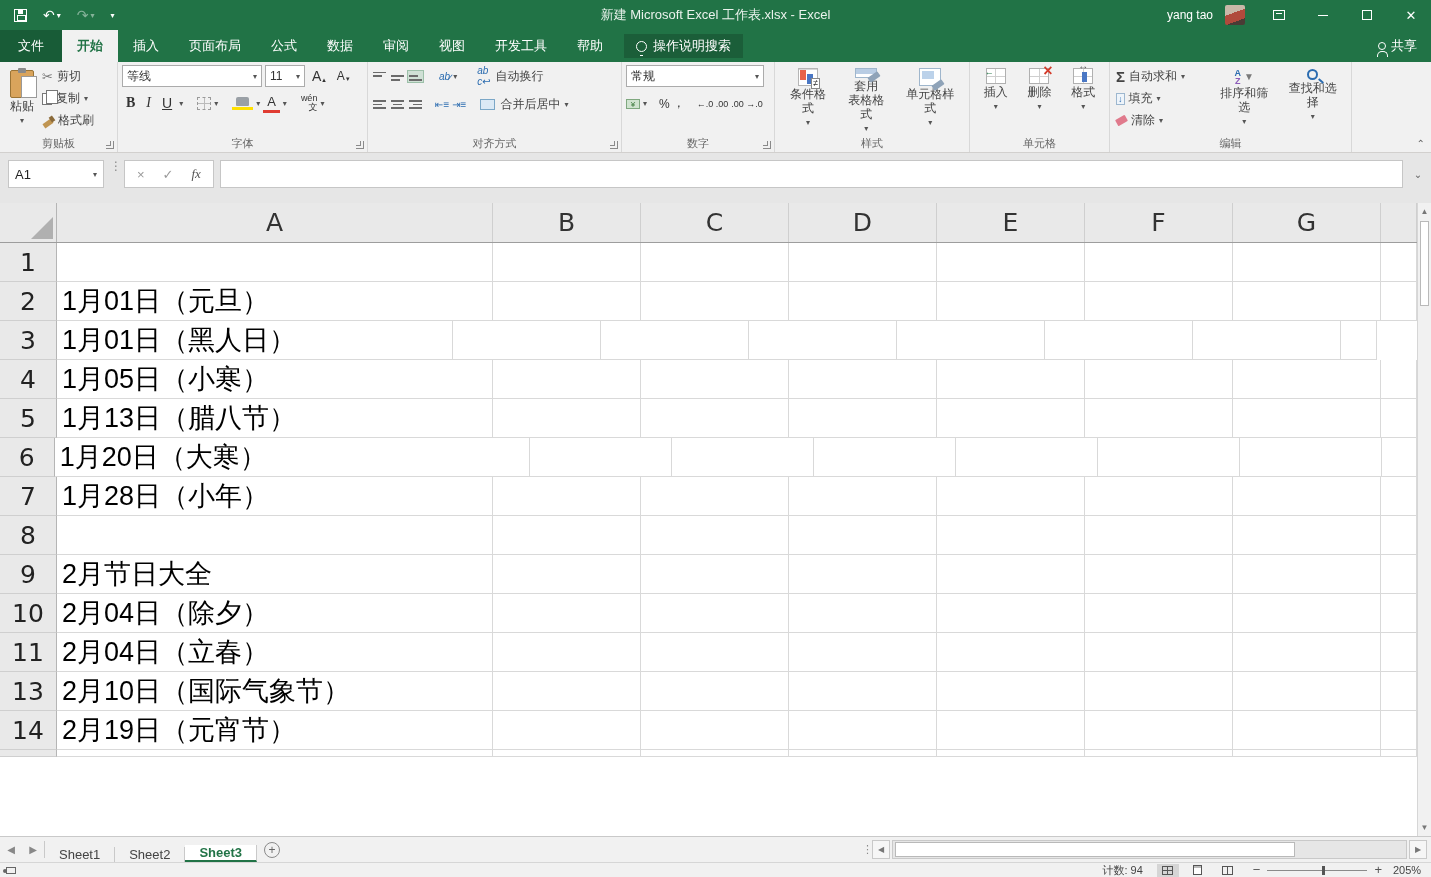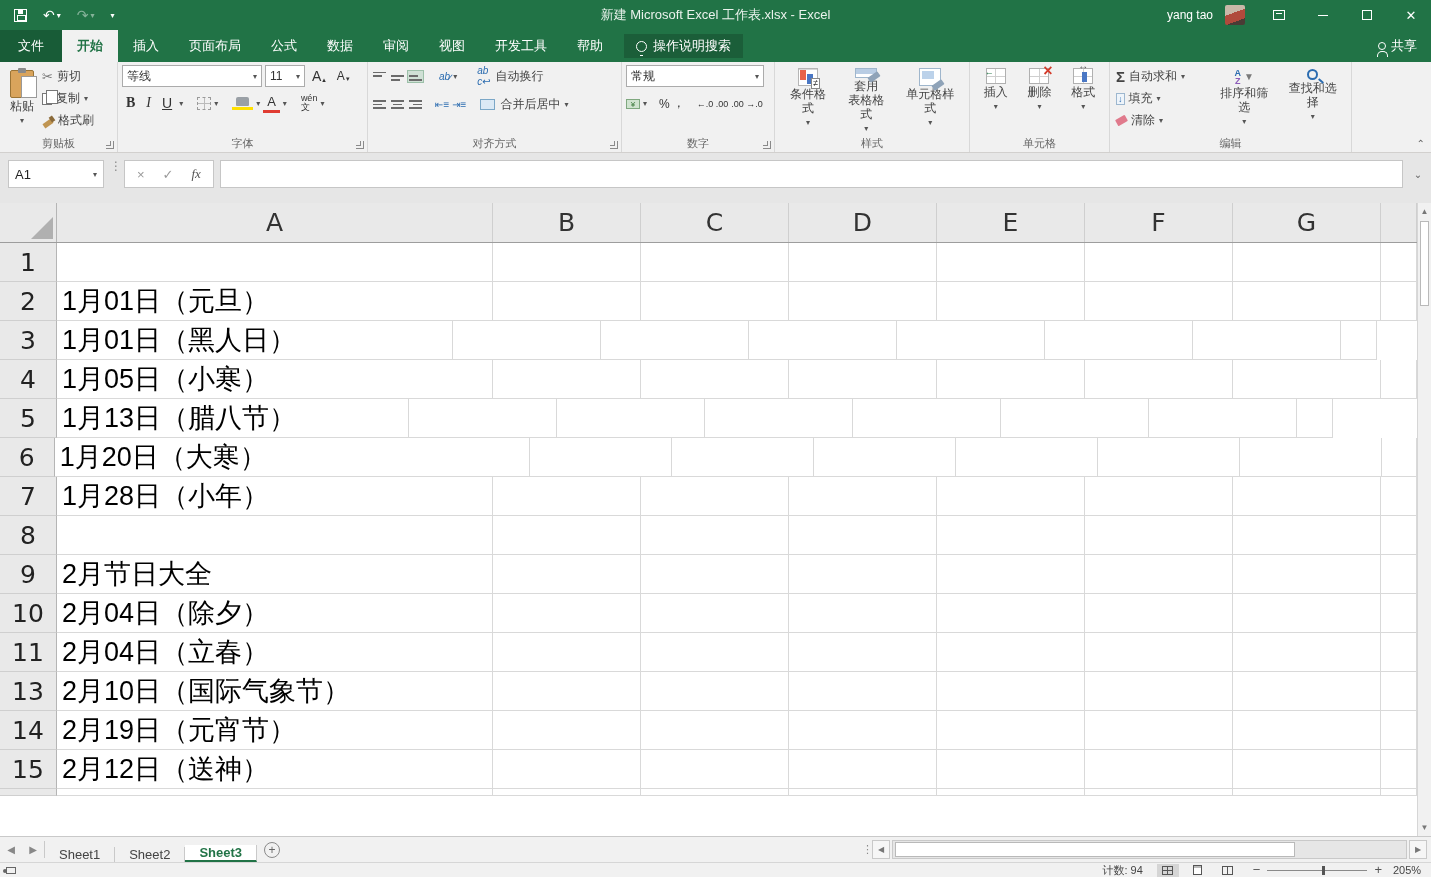--- a/index.html
+++ b/index.html
@@ -63,21 +63,21 @@
   .selbox .caret { margin-left:auto; }
   .fontname { width:140px; }
   .fontsize { width:40px; }
   .fmtbtn { font-size:14px; padding:1px 4px; cursor:pointer; color:#333; display:flex; align-items:flex-end; gap:1px; }
   .u-red { border-bottom:3px solid #e03c32; }
   .u-yellow { border-bottom:3px solid #ffe000; }
   .grid-ic { width:14px; height:13px; border:1px dashed #9a9a9a; background:
       linear-gradient(#bbb,#bbb) center/100% 1px no-repeat,
       linear-gradient(#bbb,#bbb) center/1px 100% no-repeat; }
   .bucket { width:13px; height:9px; background:#9aa0a6; border-radius:2px 2px 1px 1px; position:relative; }
-  .wen { font-size:9px; line-height:1; color:#333; text-align:left; }
+  .wen { font-size:9px; line-height:1; color:#333; text-align:right; }
 
   .align-ic { width:15px; height:11px; display:flex; flex-direction:column; justify-content:space-between; cursor:pointer; padding:1px; }
   .align-ic i { display:block; height:1.6px; background:#6b6b6b; }
   .align-ic.sel { background:#cfe0d5; outline:1px solid #9cc0a9; }
   .ab-ic { font-size:10px; color:#2b6cb0; font-style:italic; }
   .merge-ic { width:15px; height:11px; border:1px solid #7ba7c7; background:#dbe9f5; position:relative; }
   .indent-ic { font-size:10px; color:#2b6cb0; }
 
   .coin-ic { width:14px; height:10px; background:#cfe3cf; border:1px solid #7fa87f; font-size:8px; color:#3c7a3c; text-align:center; line-height:10px; }
   .numtxt { font-size:12px; color:#333; }
@@ -507,21 +507,21 @@
           <div class="gcell" style="width: 148px;"></div>
           <div class="gcell" style="width: 148px;"></div>
           <div class="gcell" style="width: 148px;"></div>
           <div class="gcell" style="width: 148px;"></div>
           <div class="gcell" style="width: 148px;"></div>
           <div class="gcell" style="width: 148px;"></div>
           <div class="gcell" style="width: 36px;"></div>
         </div>
         <div class="grow" style="height: 39px;">
           <div class="rhdr">5</div>
-          <div class="gcell" style="width: 352px;">1月13日（腊八节）</div>
+          <div class="gcell" style="width: 436px;">1月13日（腊八节）</div>
           <div class="gcell" style="width: 148px;"></div>
           <div class="gcell" style="width: 148px;"></div>
           <div class="gcell" style="width: 148px;"></div>
           <div class="gcell" style="width: 148px;"></div>
           <div class="gcell" style="width: 148px;"></div>
           <div class="gcell" style="width: 148px;"></div>
           <div class="gcell" style="width: 36px;"></div>
         </div>
         <div class="grow" style="height: 39px;">
           <div class="rhdr">6</div>
@@ -596,31 +596,20 @@
           <div class="gcell" style="width: 148px;"></div>
           <div class="gcell" style="width: 148px;"></div>
           <div class="gcell" style="width: 148px;"></div>
           <div class="gcell" style="width: 148px;"></div>
           <div class="gcell" style="width: 148px;"></div>
           <div class="gcell" style="width: 36px;"></div>
         </div>
         <div class="grow" style="height: 39px;">
           <div class="rhdr">14</div>
           <div class="gcell" style="width: 436px;">2月19日（元宵节）</div>
-          <div class="gcell" style="width: 148px;"></div>
-          <div class="gcell" style="width: 148px;"></div>
-          <div class="gcell" style="width: 148px;"></div>
-          <div class="gcell" style="width: 148px;"></div>
-          <div class="gcell" style="width: 148px;"></div>
-          <div class="gcell" style="width: 148px;"></div>
-          <div class="gcell" style="width: 36px;"></div>
-        </div>
-        <div class="grow" style="height: 39px;">
-          <div class="rhdr">15</div>
-          <div class="gcell" style="width: 436px;">2月12日（送神）</div>
           <div class="gcell" style="width: 148px;"></div>
           <div class="gcell" style="width: 148px;"></div>
           <div class="gcell" style="width: 148px;"></div>
           <div class="gcell" style="width: 148px;"></div>
           <div class="gcell" style="width: 148px;"></div>
           <div class="gcell" style="width: 148px;"></div>
           <div class="gcell" style="width: 36px;"></div>
         </div>
         <div class="grow" style="height: 7px;">
           <div class="rhdr"></div>

